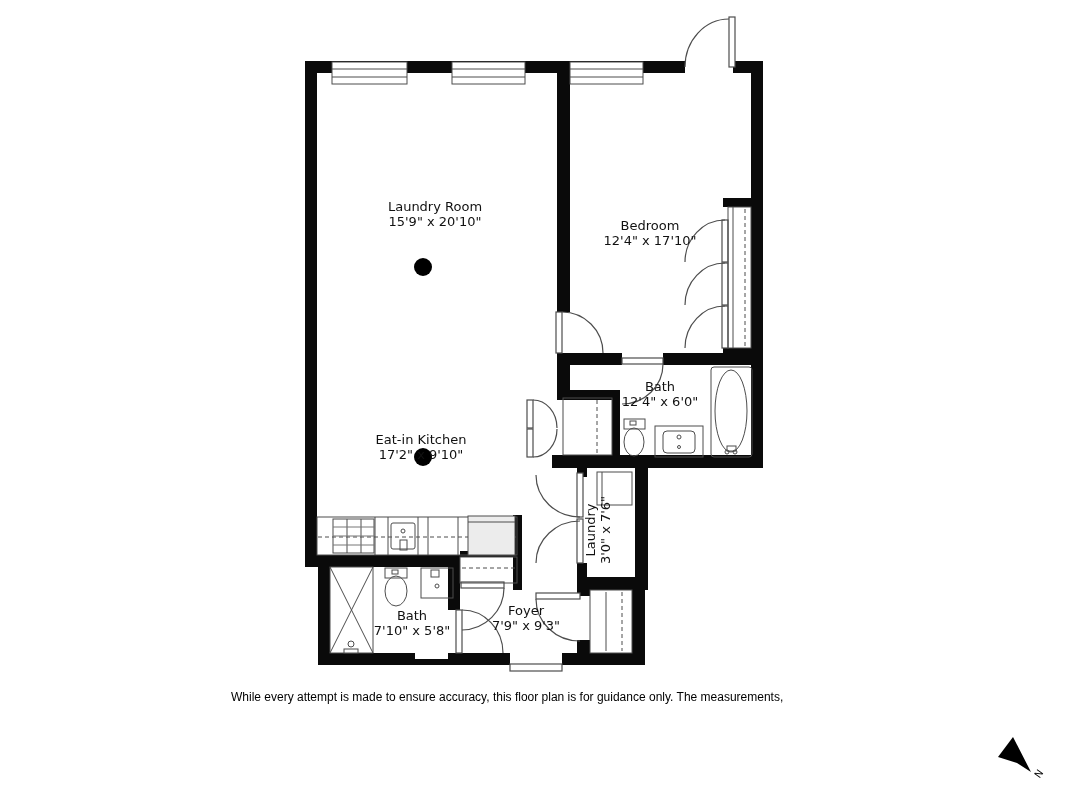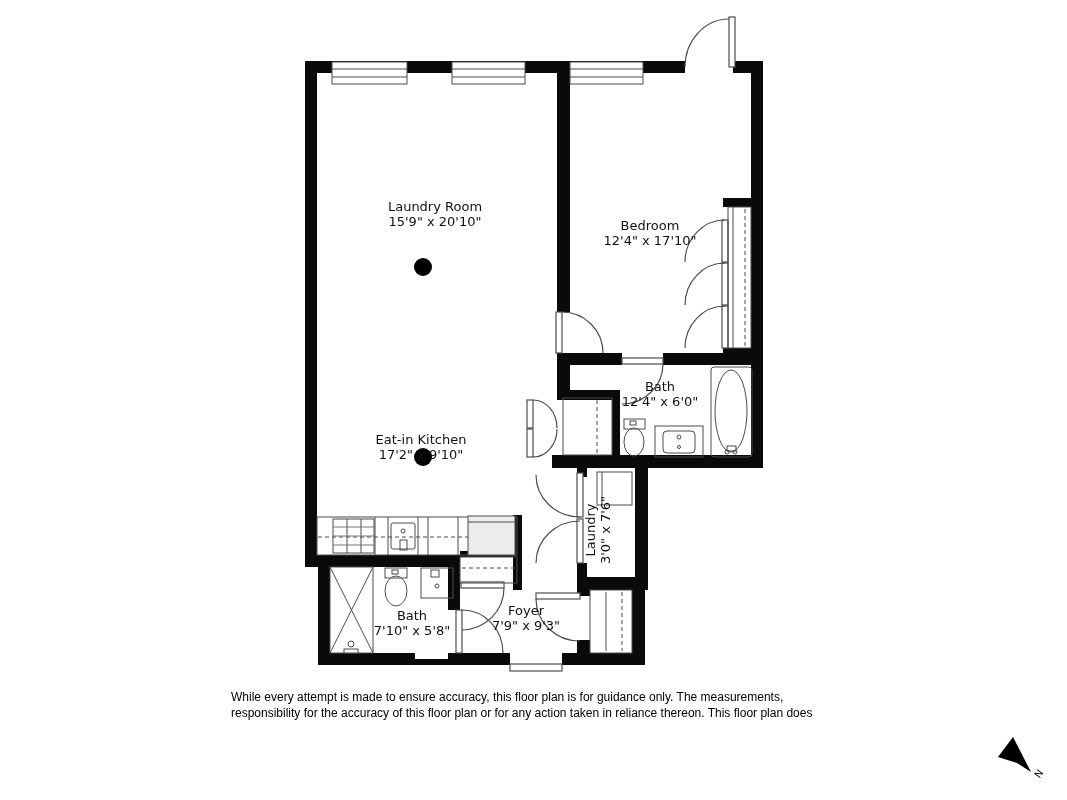--- a/index.html
+++ b/index.html
@@ -256,16 +256,15 @@
     <span class="rname">Bath</span>
     <span class="rdims">7'10" x 5'8"</span>
   </div>
   <div class="room-label" style="left:526px;top:603px;">
     <span class="rname">Foyer</span>
     <span class="rdims">7'9" x 9'3"</span>
   </div>
 
   <div class="disclaimer">
     <div>While every attempt is made to ensure accuracy, this floor plan is for guidance only. The measurements,</div>
-    <div>responsibility for the accuracy of this floor plan or for any action taken in reliance thereon. This floor plan does</div>
   </div>
 
 </div>
 
 </body></html>

